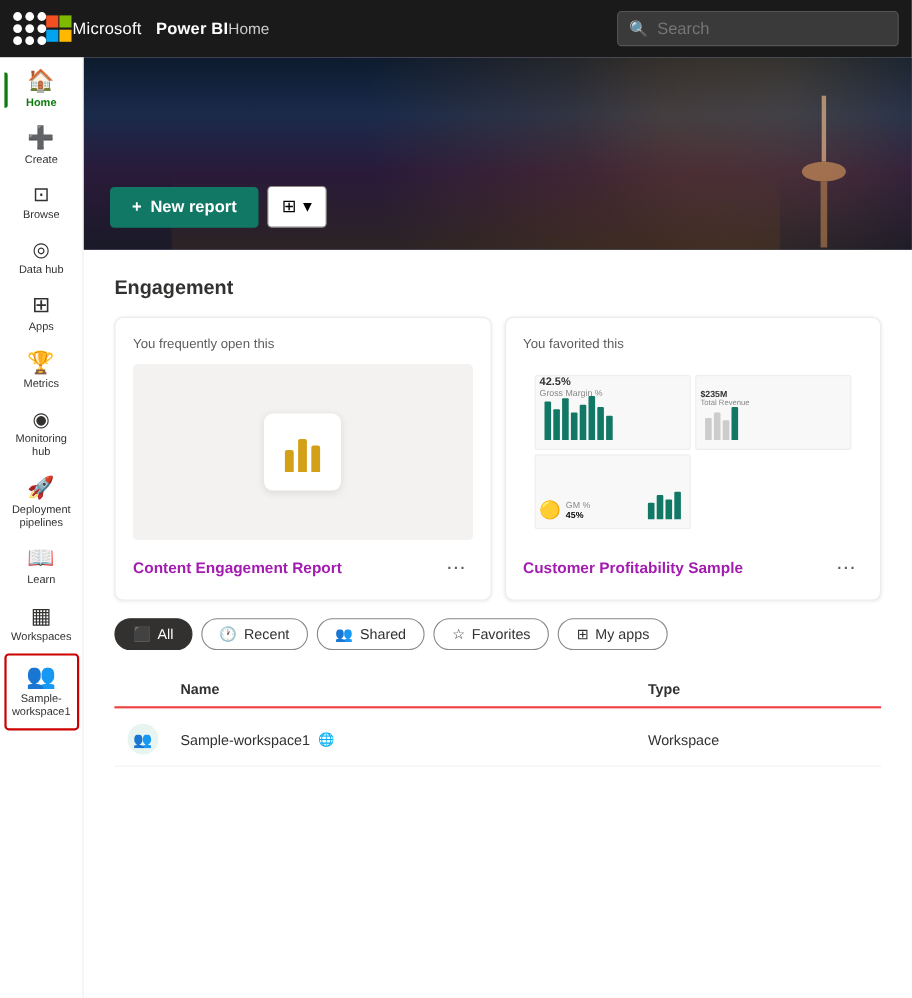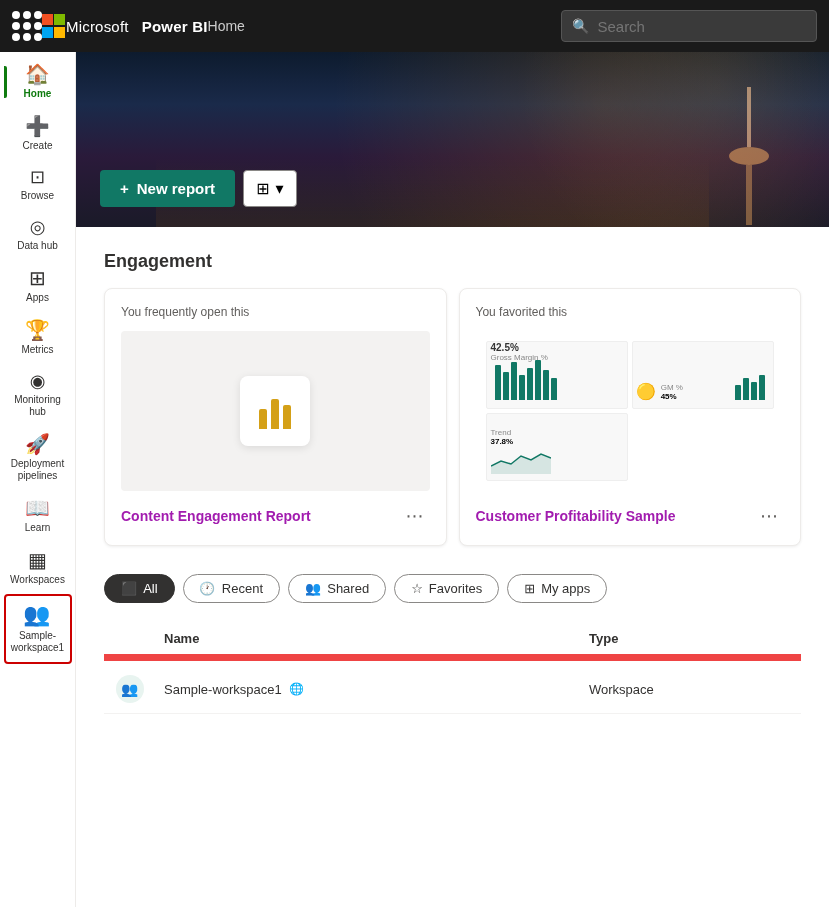--- a/index.html
+++ b/index.html
@@ -230,21 +230,21 @@
     .section-title {
       font-size: 18px;
       font-weight: 600;
       color: #323130;
       margin-bottom: 16px;
     }
     .recommended-grid {
       display: grid;
       grid-template-columns: 1fr 1fr;
       gap: 12px;
-      margin-bottom: 28px;
+      margin-bottom: 16px;
     }
     .rec-card {
       border: 1px solid #edebe9;
       border-radius: 8px;
       padding: 16px;
       background: #fff;
       box-shadow: 0 1px 3px rgba(0,0,0,0.07);
     }
     .rec-card-subtitle {
       font-size: 12px;
@@ -359,21 +359,21 @@
       background: #323130;
       color: #fff;
       border-color: #323130;
     }
 
     
     .table-header {
       display: grid;
       grid-template-columns: 48px 1fr 200px;
       padding: 8px 12px;
-      border-bottom: 7px solid #ef4444;
+      border-bottom: 2px solid #ef4444;
       margin-bottom: 4px;
     }
     .table-header-cell {
       font-size: 13px;
       font-weight: 600;
       color: #323130;
     }
     .table-row-item {
       display: grid;
       grid-template-columns: 48px 1fr 200px;
@@ -557,49 +557,53 @@
                     <div class="dash-bar" style="height:38px;"></div>
                     <div class="dash-bar" style="height:25px;"></div>
                     <div class="dash-bar" style="height:32px;"></div>
                     <div class="dash-bar" style="height:40px;"></div>
                     <div class="dash-bar" style="height:30px;"></div>
                     <div class="dash-bar" style="height:22px;"></div>
                   </div>
                 </div>
               </div>
 
+              <div class="dash-cell">
+                <div style="padding:4px; font-size:9px; width:100%;">
+                  <div style="font-size:8px; font-weight:700; color:#333;">$235M</div>
+                  <div style="color:#888; font-size:7px;">Total Revenue</div>
+                  <div style="margin-top:4px;">
+                    <div class="dash-bars" style="height:30px;">
+                      <div class="dash-bar" style="height:20px; background:#ccc;"></div>
+                      <div class="dash-bar" style="height:25px; background:#ccc;"></div>
+                      <div class="dash-bar" style="height:18px; background:#ccc;"></div>
+                      <div class="dash-bar" style="height:30px; background:#117865;"></div>
+                    </div>
+                  </div>
+                </div>
+              </div>
 
               <div class="dash-cell">
                 <div style="padding:4px; font-size:9px; width:100%; display:flex; align-items:center; gap:4px;">
                   <span style="font-size:16px;">🟡</span>
                   <div>
                     <div style="font-size:8px; color:#888;">GM %</div>
                     <div style="font-size:8px; font-weight:700;">45%</div>
                   </div>
                   <div style="margin-left:auto;">
                     <div class="dash-bars" style="height:25px;">
                       <div class="dash-bar" style="height:15px;"></div>
                       <div class="dash-bar" style="height:22px;"></div>
                       <div class="dash-bar" style="height:18px;"></div>
                       <div class="dash-bar" style="height:25px;"></div>
                     </div>
                   </div>
                 </div>
               </div>
 
-              <div class="dash-cell">
-                <div style="padding:4px; font-size:9px; width:100%;">
-                  <div style="font-size:8px; color:#888;">Trend</div>
-                  <div style="font-size:8px; font-weight:700;">37.8%</div>
-                  <svg width="60" height="28" viewBox="0 0 60 28">
-                    <polyline points="0,20 10,15 20,18 30,10 40,14 50,8 60,12" fill="none" stroke="#117865" stroke-width="1.5"></polyline>
-                    <polygon points="0,20 10,15 20,18 30,10 40,14 50,8 60,12 60,28 0,28" fill="rgba(17,120,101,0.15)"></polygon>
-                  </svg>
-                </div>
-              </div>
             </div>
           </div>
           <div class="rec-card-footer">
             <span class="rec-card-name">Customer Profitability Sample</span>
             <button class="more-btn">⋯</button>
           </div>
         </div>
       </div>
 
       <div class="filter-tabs">

